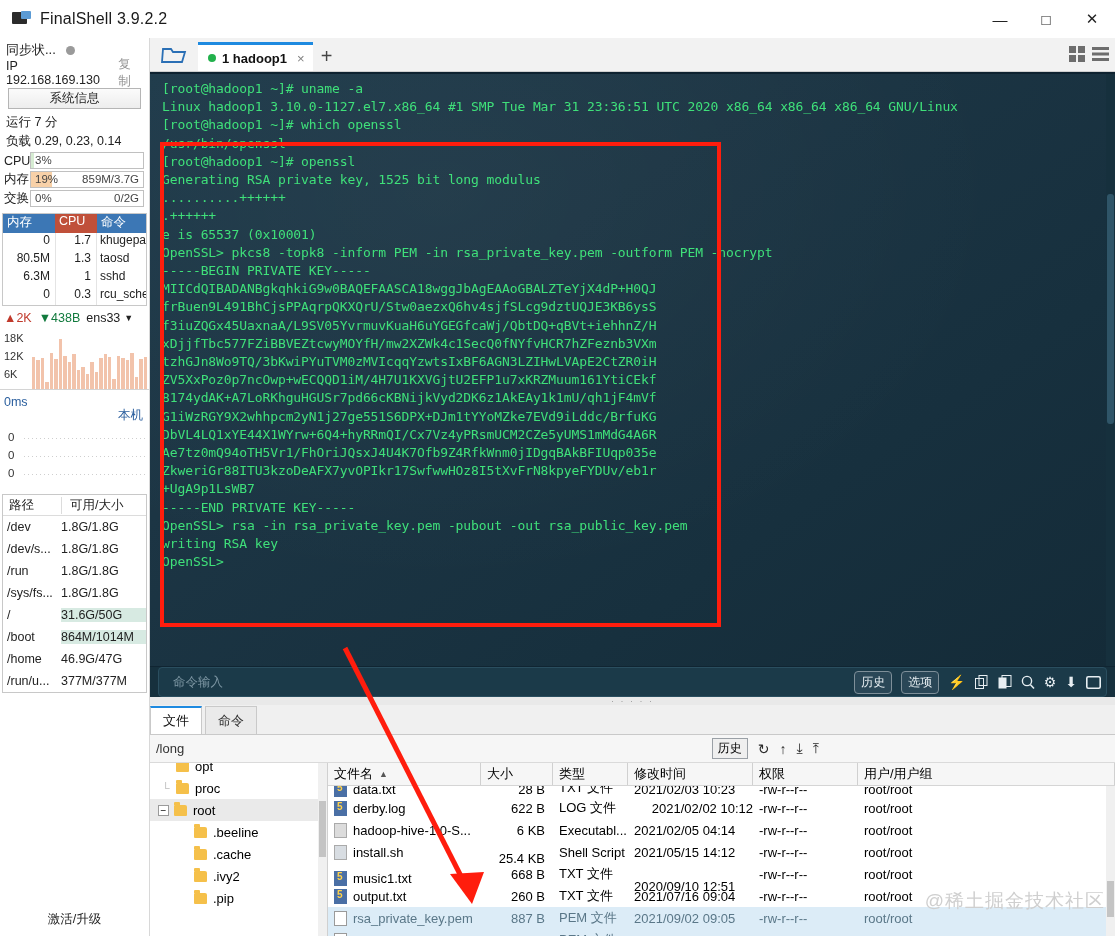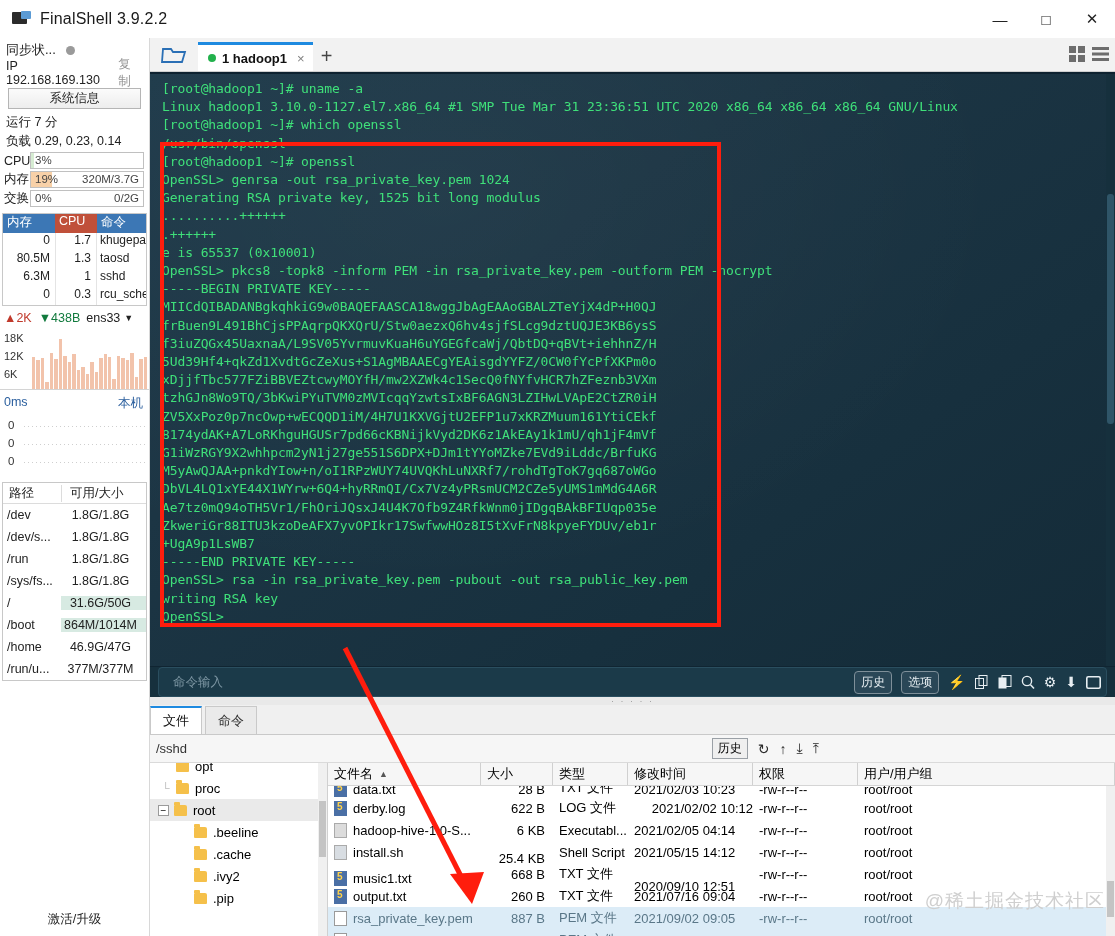--- a/index.html
+++ b/index.html
@@ -89,35 +89,35 @@
   #net-up { color:#c0392b; margin-right:7px; }
   #net-dn { color:#117a3d; margin-right:6px; }
   #net-if { color:#222; }
   #net-chart { height:63px; display:flex; padding-left:2px; position:relative; border-bottom:1px solid #d4d4d4;}
   #net-axis { width:30px; font-size:11px; color:#333; display:flex; flex-direction:column; justify-content:space-around; padding: 2px 0 6px 2px;}
   #net-bars { flex:1; position:relative; background:#fff; display:flex; align-items:flex-end; gap:1px; padding-right:2px;}
   #net-bars .b { flex:1; background:#f2c3ab; }
 
   #lat-head { display:flex; justify-content:space-between; font-size:12.5px; padding:5px 6px 2px 4px; }
   #lat-l { color:#2b5f9e; }
-  #lat-r { color:#2b5f9e; }
+  #lat-r { color:#2b5f9e;margin-top:12px; }
   #lat-chart { height:62px; padding-left:2px; display:flex; }
   #lat-axis { width:22px; font-size:11.5px; color:#333; display:flex; flex-direction:column; justify-content:space-around; padding:2px 0 6px 6px;}
   #lat-plot { flex:1; position:relative; }
   .dotline { position:absolute; left:0; right:4px; height:1px;
     background-image: repeating-linear-gradient(to right,#cfcfcf 0 1px,transparent 1px 4px); }
 
   
   #disk-table { margin:6px 2px 0 2px; border:1px solid #c8c8c8; }
   #disk-head { display:flex; height:21px; font-size:12.5px; align-items:center; border-bottom:1px solid #dcdcdc; }
   #disk-head .d0 { width:58px; padding-left:6px; }
   #disk-head .d1 { flex:1; text-align:left; padding-left:8px; border-left:1px solid #dcdcdc; }
   .disk-row { display:flex; height:22px; font-size:12.5px; align-items:center; }
   .disk-row .d0 { width:58px; padding-left:4px; white-space:nowrap; overflow:hidden; }
-  .disk-row .d1 { flex:1; text-align:center; padding-right:6px; white-space:nowrap; }
+  .disk-row .d1 { flex:1; text-align:left; padding-right:6px; white-space:nowrap; }
 
   #activate { position:absolute; bottom:8px; left:0; right:0; text-align:center; font-size:12.5px; color:#222; cursor:pointer;}
 
   
   #right { flex:1; display:flex; flex-direction:column; height:100%; position:relative;}
 
   
   #tabbar { height:34px; background:#f2f2f2; display:flex; align-items:flex-end; border-bottom:1px solid #cfcfcf; position:relative;}
   #open-folder-btn { width:48px; height:33px; display:flex; align-items:center; justify-content:center; cursor:pointer; }
   .term-tab {
@@ -265,21 +265,21 @@
         <span class="fill" style="width:3%; background:#d6ecd2;"></span>
         <span class="txt-l">3%</span>
         <span class="txt-r"></span>
       </span>
     </div>
     <div class="meter-row">
       <span class="meter-label">内存</span>
       <span class="meter">
         <span class="fill" style="width:19%; background:#f8d1a8;"></span>
         <span class="txt-l">19%</span>
-        <span class="txt-r">320M/3.7G</span>
+        <span class="txt-r">859M/3.7G</span>
       </span>
     </div>
     <div class="meter-row">
       <span class="meter-label">交换</span>
       <span class="meter">
         <span class="fill" style="width:0%; background:#cfe6f5;"></span>
         <span class="txt-l">0%</span>
         <span class="txt-r">0/2G</span>
       </span>
     </div>
@@ -448,37 +448,34 @@
       </div>
     </div>
 
     <div id="terminal">
       <div style="padding-top:6px;" id="term-lines">
           <div class="tline">[root@hadoop1 ~]# uname -a</div>
           <div class="tline">Linux hadoop1 3.10.0-1127.el7.x86_64 #1 SMP Tue Mar 31 23:36:51 UTC 2020 x86_64 x86_64 x86_64 GNU/Linux</div>
           <div class="tline">[root@hadoop1 ~]# which openssl</div>
           <div class="tline">/usr/bin/openssl</div>
           <div class="tline">[root@hadoop1 ~]# openssl</div>
-          <div class="tline">OpenSSL&gt; genrsa -out rsa_private_key.pem 1024</div>
           <div class="tline">Generating RSA private key, 1525 bit long modulus</div>
           <div class="tline">..........++++++</div>
           <div class="tline">.++++++</div>
           <div class="tline">e is 65537 (0x10001)</div>
           <div class="tline">OpenSSL&gt; pkcs8 -topk8 -inform PEM -in rsa_private_key.pem -outform PEM -nocrypt</div>
           <div class="tline">-----BEGIN PRIVATE KEY-----</div>
           <div class="tline">MIICdQIBADANBgkqhkiG9w0BAQEFAASCA18wggJbAgEAAoGBALZTeYjX4dP+H0QJ</div>
           <div class="tline">frBuen9L491BhCjsPPAqrpQKXQrU/Stw0aezxQ6hv4sjfSLcg9dztUQJE3KB6ysS</div>
           <div class="tline">f3iuZQGx45UaxnaA/L9SV05YvrmuvKuaH6uYGEGfcaWj/QbtDQ+qBVt+iehhnZ/H</div>
-          <div class="tline">5Ud39Hf4+qkZd1XvdtGcZeXus+S1AgMBAAECgYEAisgdYYFZ/0CW0fYcPfXKPm0o</div>
           <div class="tline">xDjjfTbc577FZiBBVEZtcwyMOYfH/mw2XZWk4c1SecQ0fNYfvHCR7hZFeznb3VXm</div>
           <div class="tline">tzhGJn8Wo9TQ/3bKwiPYuTVM0zMVIcqqYzwtsIxBF6AGN3LZIHwLVApE2CtZR0iH</div>
           <div class="tline">ZV5XxPoz0p7ncOwp+wECQQD1iM/4H7U1KXVGjtU2EFP1u7xKRZMuum161YtiCEkf</div>
           <div class="tline">8174ydAK+A7LoRKhguHGUSr7pd66cKBNijkVyd2DK6z1AkEAy1k1mU/qh1jF4mVf</div>
           <div class="tline">G1iWzRGY9X2whhpcm2yN1j27ge551S6DPX+DJm1tYYoMZke7EVd9iLddc/BrfuKG</div>
-          <div class="tline">M5yAwQJAA+pnkdYIow+n/oI1RPzWUY74UVQKhLuNXRf7/rohdTgToK7gq687oWGo</div>
           <div class="tline">DbVL4LQ1xYE44X1WYrw+6Q4+hyRRmQI/Cx7Vz4yPRsmUCM2CZe5yUMS1mMdG4A6R</div>
           <div class="tline">Ae7tz0mQ94oTH5Vr1/FhOriJQsxJ4U4K7Ofb9Z4RfkWnm0jIDgqBAkBFIUqp035e</div>
           <div class="tline">ZkweriGr88ITU3kzoDeAFX7yvOPIkr17SwfwwHOz8I5tXvFrN8kpyeFYDUv/eb1r</div>
           <div class="tline">+UgA9p1LsWB7</div>
           <div class="tline">-----END PRIVATE KEY-----</div>
           <div class="tline">OpenSSL&gt; rsa -in rsa_private_key.pem -pubout -out rsa_public_key.pem</div>
           <div class="tline">writing RSA key</div>
           <div class="tline">OpenSSL&gt;</div>
         </div>
       <div id="redbox"></div>
@@ -523,21 +520,21 @@
 
     <div id="splitter">· · · · ·</div>
 
     <div id="filepanel">
       <div id="file-tabs">
         <div class="ftab active">文件</div>
         <div class="ftab inactive">命令</div>
       </div>
 
       <div id="path-row">
-        <span id="path-text">/sshd</span>
+        <span id="path-text">/long</span>
         <span id="path-tools">
           <span class="pbtn">历史</span>
           <span class="pico">↻</span>
           <span class="pico">↑</span>
           <span class="pico">⤓</span>
           <span class="pico">⤒</span>
         </span>
       </div>
 
       <div id="fp-split">

